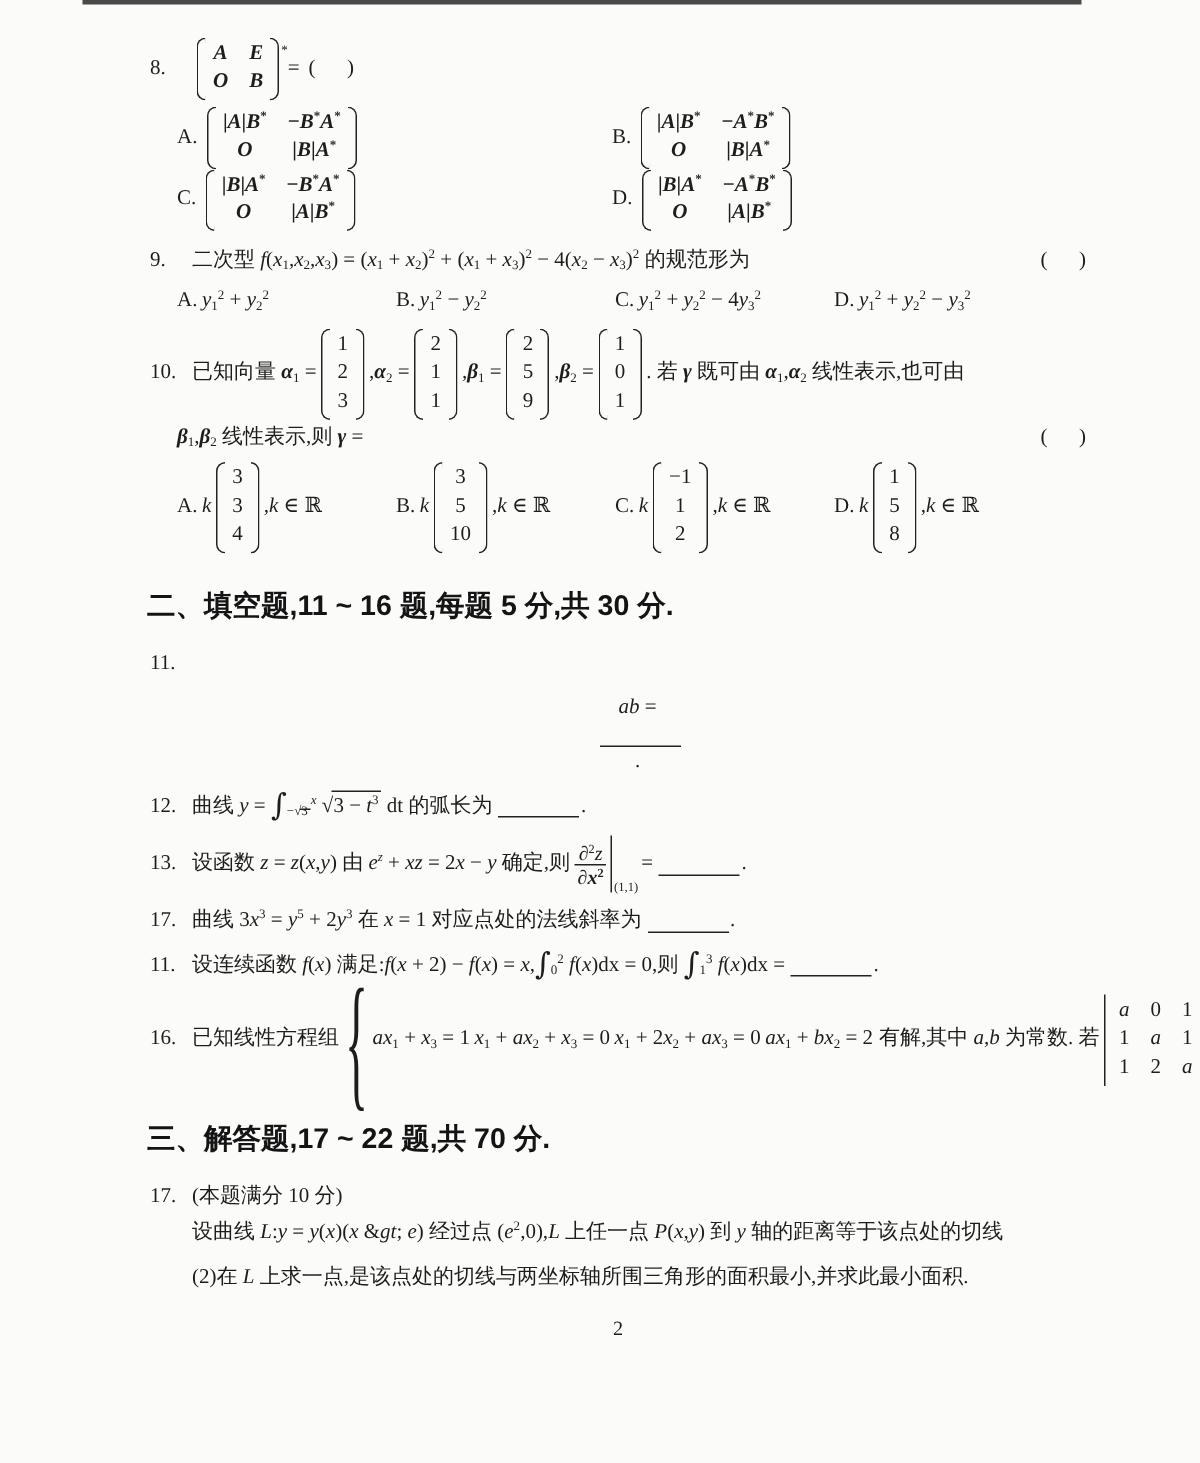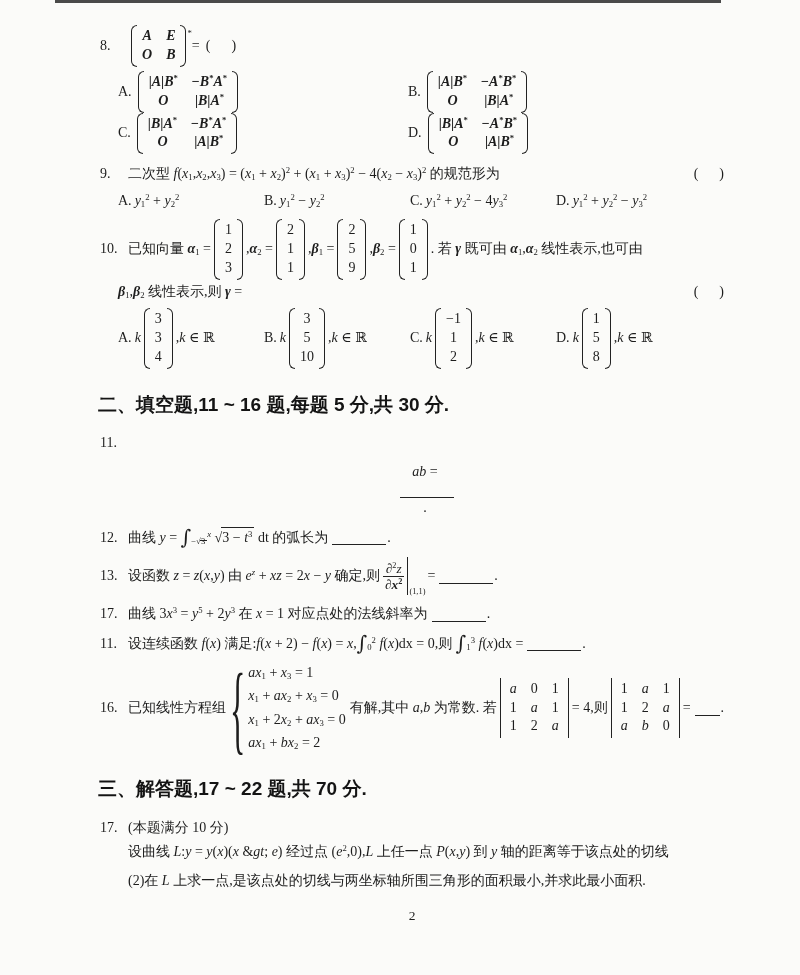--- a/index.html
+++ b/index.html
@@ -46,21 +46,21 @@
   
   .optgrid2{display:grid;grid-template-columns:290px auto;margin:4px 0 0 18px;}
   .optgrid4{display:grid;grid-template-columns:146px 146px 146px auto;margin:6px 0 0 18px;align-items:center;}
   .opt{display:flex;align-items:center;white-space:nowrap;}
   .olabel{margin-right:3px;}
   
   h2{font-family:"Liberation Sans","DejaVu Sans",sans-serif;font-weight:700;font-size:19px;margin:22px 0 15px -2px;color:#141414;}
   
   .sys{display:inline-flex;align-items:center;margin:0 4px;}
   .sys .brace{display:inline-block;font-size:32px;line-height:1;transform:scaleY(3.1);transform-origin:center;font-weight:300;margin-right:3px;}
-  .sys .eqs{display:flex;flex-direction:column;gap:3px;align-items:flex-start;}.mt8{margin-top:8px;}.mt10{margin-top:10px;}
+  .sys .eqs{display:flex;flex-direction:row;gap:3px;align-items:flex-start;}.mt8{margin-top:8px;}.mt10{margin-top:10px;}
   .indent{margin-left:28px;}
   .q17-part{margin:9px 0 0 28px;}
   .pagenum{text-align:center;margin-top:14px;font-size:13.5px;}
   .q11-l2{margin:12px 0 0 26px;flex-direction:column;}
   .sec2 .row{margin-top:9px;}
 </style>
 </head>
 <body>
 
 <div class="scan-line"></div>

